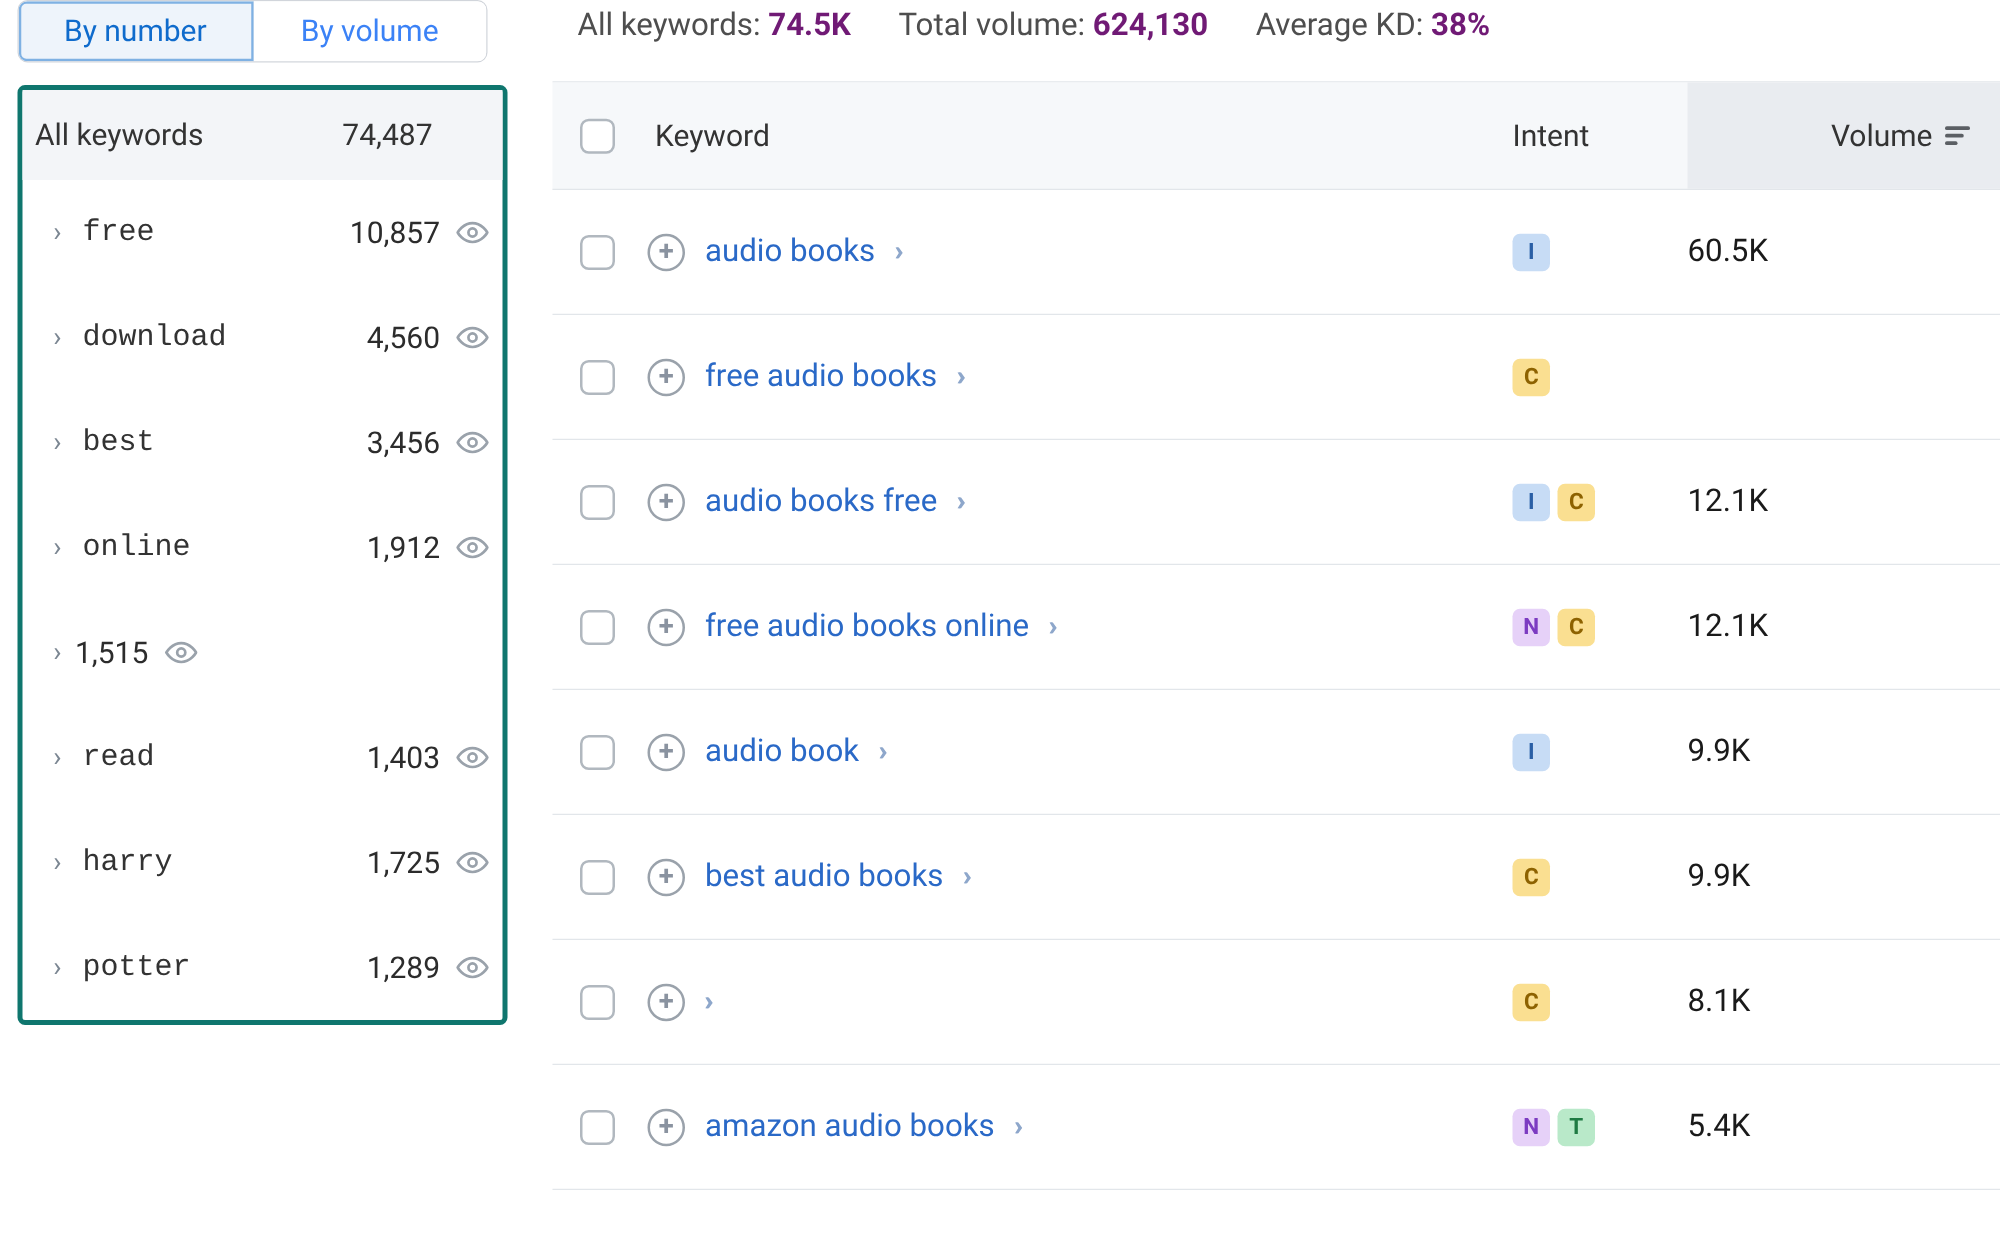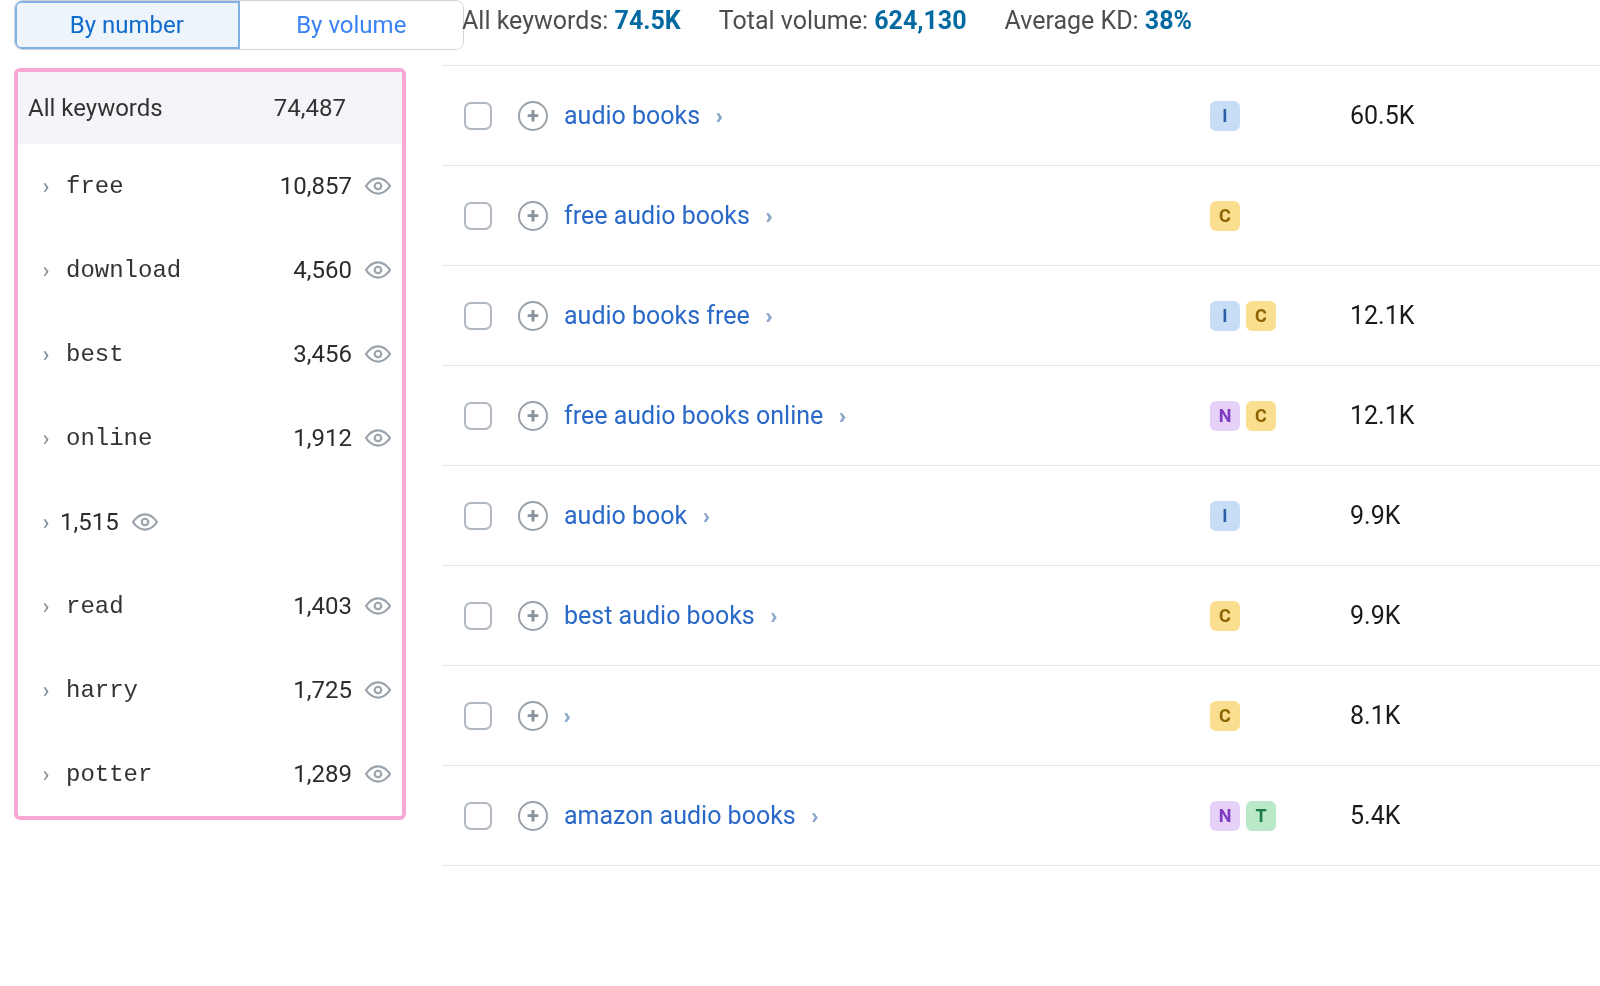--- a/index.html
+++ b/index.html
@@ -20,21 +20,21 @@
     padding: 0 14px 0 14px;
     flex-shrink: 0;
   }
 
   .toggle-group {
     display: flex;
     border: 1.5px solid #d1d5db;
     border-radius: 8px;
     overflow: hidden;
     margin: 0 0 18px 0;
-    width: 450px;
+    width: 376px;
   }
   .toggle-btn {
     flex: 1;
     padding: 10px 12px;
     background: #fff;
     cursor: pointer;
     text-align: center;
     font-size: 24px;
     color: #3b82f6;
   }
@@ -42,21 +42,21 @@
     background: #eef4fb;
     color: #0f6bcc;
     border-right: 1.5px solid #d1d5db;
     outline: 2px solid #7fb1e3;
     outline-offset: -2px;
     border-radius: 6px 0 0 6px;
   }
   .toggle-btn + .toggle-btn { border-left: none; }
 
   .kw-panel {
-    border: 4px solid #f9a8d4;
+    border: 4px solid #0f766e;
     border-radius: 6px;
   }
 
   .kw-header {
     display: flex;
     align-items: center;
     justify-content: space-between;
     background: #f3f5f8;
     padding: 22px 56px 22px 10px;
     font-size: 24px;
@@ -99,21 +99,21 @@
     flex-direction: column;
   }
 
   .stats {
     display: flex;
     gap: 38px;
     font-size: 25px;
     color: #4e4e4e;
     padding: 6px 0 30px 20px;
   }
-  .stats .stat b { color: #0369a1; font-weight: 700; }
+  .stats .stat b { color: #701a75; font-weight: 700; }
 
   .table {
     border-top: 1px solid #e2e6ea;
   }
 
   .thead, .trow {
     display: grid;
     grid-template-columns: 70px 1fr 140px 250px;
     align-items: center;
     border-bottom: 1px solid #e2e6ea;
@@ -316,20 +316,35 @@
     </div>
     <div class="stat">
       <span>Total volume: </span><b>624,130</b>
     </div>
     <div class="stat">
       <span>Average KD: </span><b>38%</b>
     </div>
   </div>
 
   <div class="table">
+    <div class="thead">
+      <div>
+          <div class="checkbox"></div>
+        </div>
+      <div class="kw-col">Keyword</div>
+      <div class="intent-col">Intent</div>
+      <div class="vol-col">
+        <span>Volume</span>
+        <span class="sort-icon">
+            <span></span>
+            <span></span>
+            <span></span>
+          </span>
+      </div>
+    </div>
     <div id="table-rows">
         <div class="trow">
           <div>
             <div class="checkbox"></div>
           </div>
           <div class="kw-cell">
             <span class="add-circle">+</span>
             <span class="kw-link">audio books</span>
             <span class="dbl-chevron">&nbsp;››</span>
           </div>

